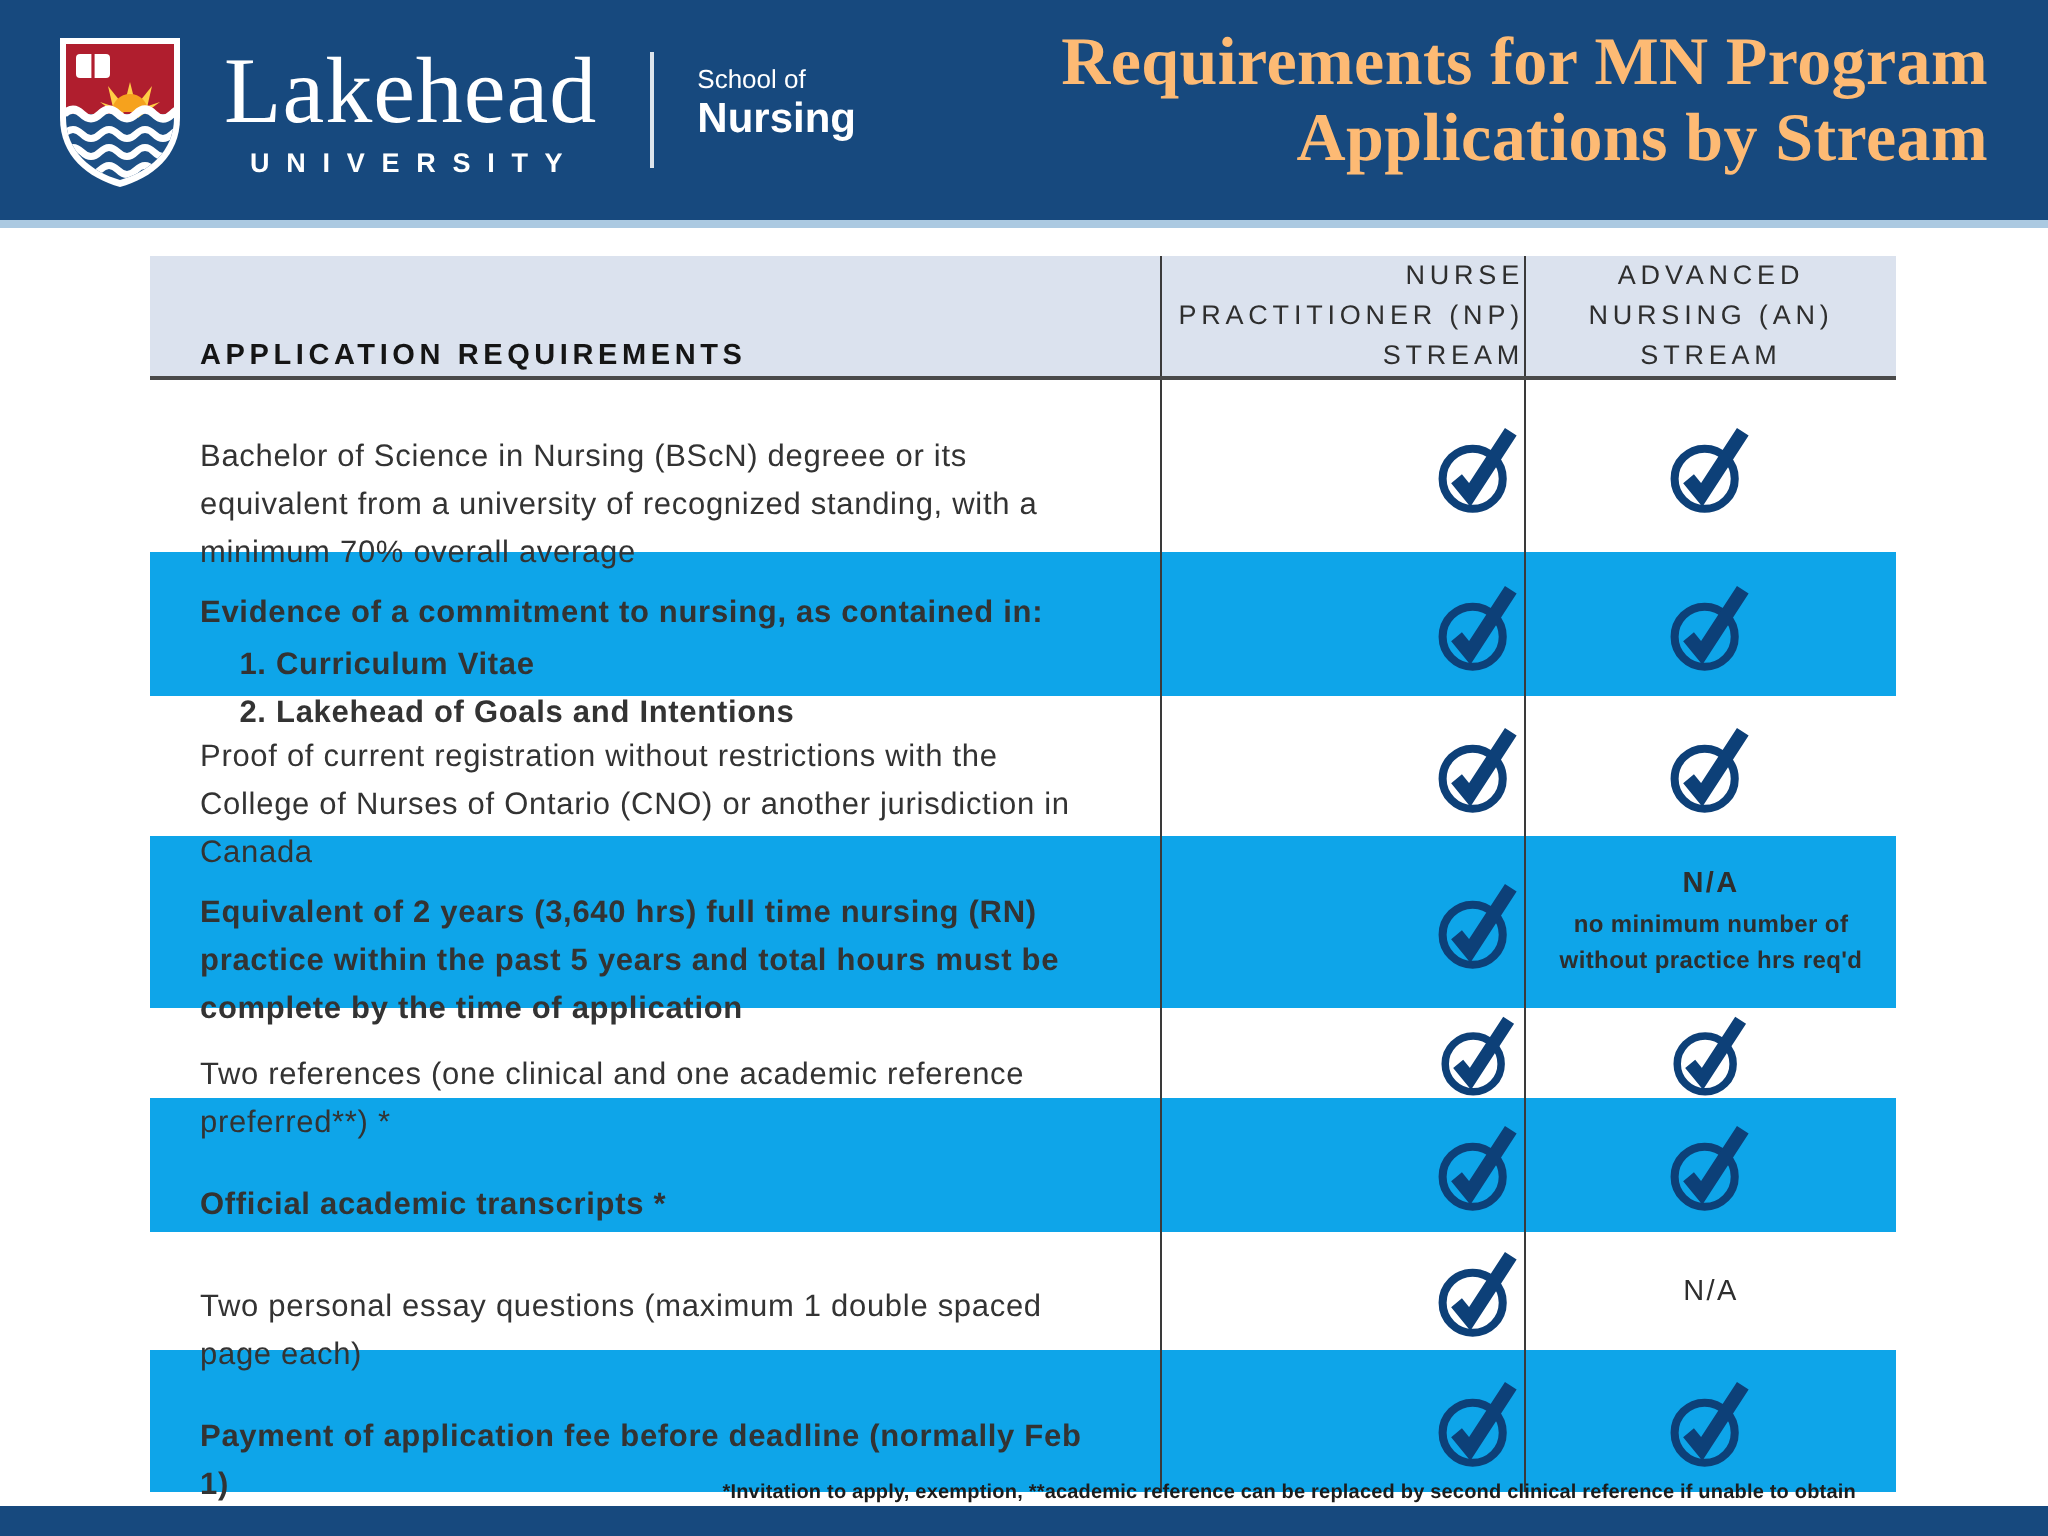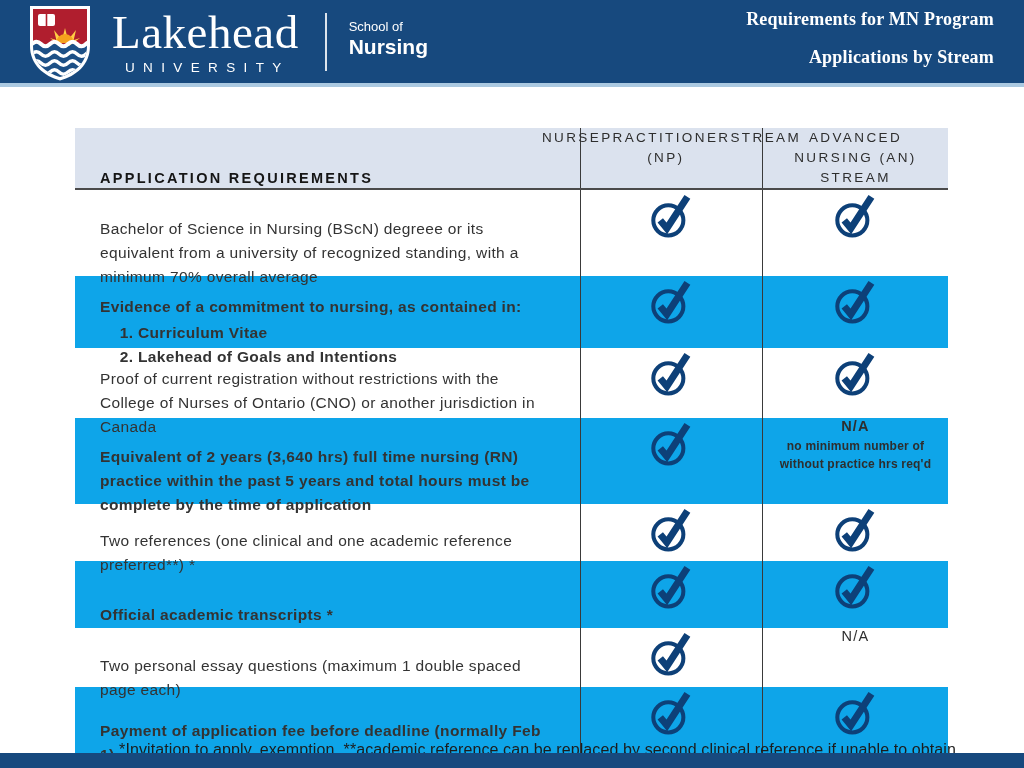--- a/index.html
+++ b/index.html
@@ -8,96 +8,97 @@
     position: relative;
     width: 1024px; height: 768px;
     background: #ffffff;
     font-family: "Liberation Sans", sans-serif;
     overflow: hidden;
   }
 
   
   .top-bar {
     position: absolute; left: 0; top: 0;
-    width: 1024px; height: 87px;
+    width: 1024px; height: 114px;
     background: #17497E;
     border-bottom: 4px solid #ABC9E1;
     display: flex; align-items: center;
     padding: 0 30px 0 28px;
     color: #fff;
   }
   .logo-group { display: flex; align-items: center; gap: 20px; }
   .shield { width: 64px; height: 80px; margin-top: 2px; }
   .wordmark { display: flex; flex-direction: column; align-items: center; margin-top: 2px; }
   .wordmark .brand {
     font-family: "Liberation Serif", serif;
     font-size: 47px; line-height: 44px; font-weight: 400;
     letter-spacing: 0.5px; color: #fff;
   }
   .wordmark .univ {
-    font-size: 13.5px; font-weight: 400; letter-spacing: 0.62em;
+    font-size: 13.5px; font-weight: 700; letter-spacing: 0.62em;
     margin-top: 6px; margin-left: 4px; color: #fff;
   }
   .logo-divider {
     width: 2px; height: 58px; background: rgba(255,255,255,0.85);
     margin: 0 2px 0 6px;
   }
   .school-block { display: flex; flex-direction: column; justify-content: center; margin-top: -6px; }
   .school-block .school-of { font-size: 13px; font-weight: 400; }
   .school-block .school-name { font-size: 21px; font-weight: 700; margin-top: 1px; }
   .banner-title {
     flex: 1; text-align: right;
     font-family: "Liberation Serif", serif;
-    font-weight: 700; font-size: 18px; line-height: 38px;
-    color: #ffffff; letter-spacing: 0.2px;
+    font-weight: 700; font-size: 34px; line-height: 38px;
+    color: #fdba74; letter-spacing: 0.2px;
     margin-top: -8px;
   }
 
   
   .req-table {
     position: absolute; left: 75px; top: 128px;
     width: 873px;
   }
   .trow { display: flex; width: 100%; }
   .cell { position: relative; }
   .c1 { width: 505px; display: flex; flex-direction: column; justify-content: center; padding: 6px 30px 6px 25px; margin-top: 40px; }
-  .c2 { width: 182px; border-left: 1.5px solid #3a3a3a; display: flex; align-items: flex-start; justify-content: center; flex-direction: row; }
-  .c3 { width: 186px; border-left: 1.5px solid #3a3a3a; display: flex; align-items: center; flex-direction: column; }
+  .c2 { width: 182px; border-left: 1.5px solid #3a3a3a; display: flex; align-items: flex-end; justify-content: center; flex-direction: column; }
+  .c3 { width: 186px; border-left: 1.5px solid #3a3a3a; display: flex; align-items: center; justify-content: center; flex-direction: column; }
 
   .thead { height: 62px; background: #DBE2EE; border-bottom: 2px solid #4a4a4a; }
   .thead .c1 { justify-content: center; }
   .col1-title {
     font-size: 14.5px; font-weight: 700; letter-spacing: 2.3px; color: #151515;
   }
   .stream-head {
     font-size: 13.5px; font-weight: 400; letter-spacing: 2.4px;
     color: #2e2e2e; text-align: center; line-height: 20px;
   }
 
   .alt { background: #0ea5e9; font-weight: bold; }
   .req-text {
     font-size: 15.5px; color: #333; line-height: 24px; letter-spacing: 0.35px;
   }
   .req-list { margin-top: 2px; padding-left: 38px; }
   .req-list li { font-size: 15.5px; color: #333; line-height: 24px; letter-spacing: 0.35px; }
 
   .r1 { height: 86px; } .r2 { height: 72px; } .r3 { height: 70px; }
-  .r4 { height: 86px; } .r5 { height: 57px; } .r6 { height: 67px; }
+  .r4 { height: 86px; } .r5 { height: 45px; } .r6 { height: 67px; }
   .r7 { height: 59px; } .r8 { height: 71px; }
 
   .check-icon { width: 44px; height: 49px; color: #0D4078; display: block; }
 
   .na-text { font-size: 14.5px; color: #2e2e2e; letter-spacing: 1.2px; }
   .na-note { font-size: 12px; color: #2e2e2e; line-height: 18px; text-align: center; letter-spacing: 0.2px; margin-top: 3px; }
 
   
   .footnote {
-    position: absolute; top: 741px; right: 68px;
-    font-size: 16px; color: #1c1c1c; letter-spacing: 0.1px;
+    position: absolute; top: 741px; right: 96px;
+    font-size: 10px; color: #1c1c1c; letter-spacing: 0.1px;
     white-space: nowrap;
+    font-weight: bold;
   }
   .footer-bar {
     position: absolute; left: 0; bottom: 0;
     width: 1024px; height: 15px; background: #17497E;
   }
 </style>
 </head>
 <body>
 
 <svg width="0" height="0" style="position:absolute" aria-hidden="true">

